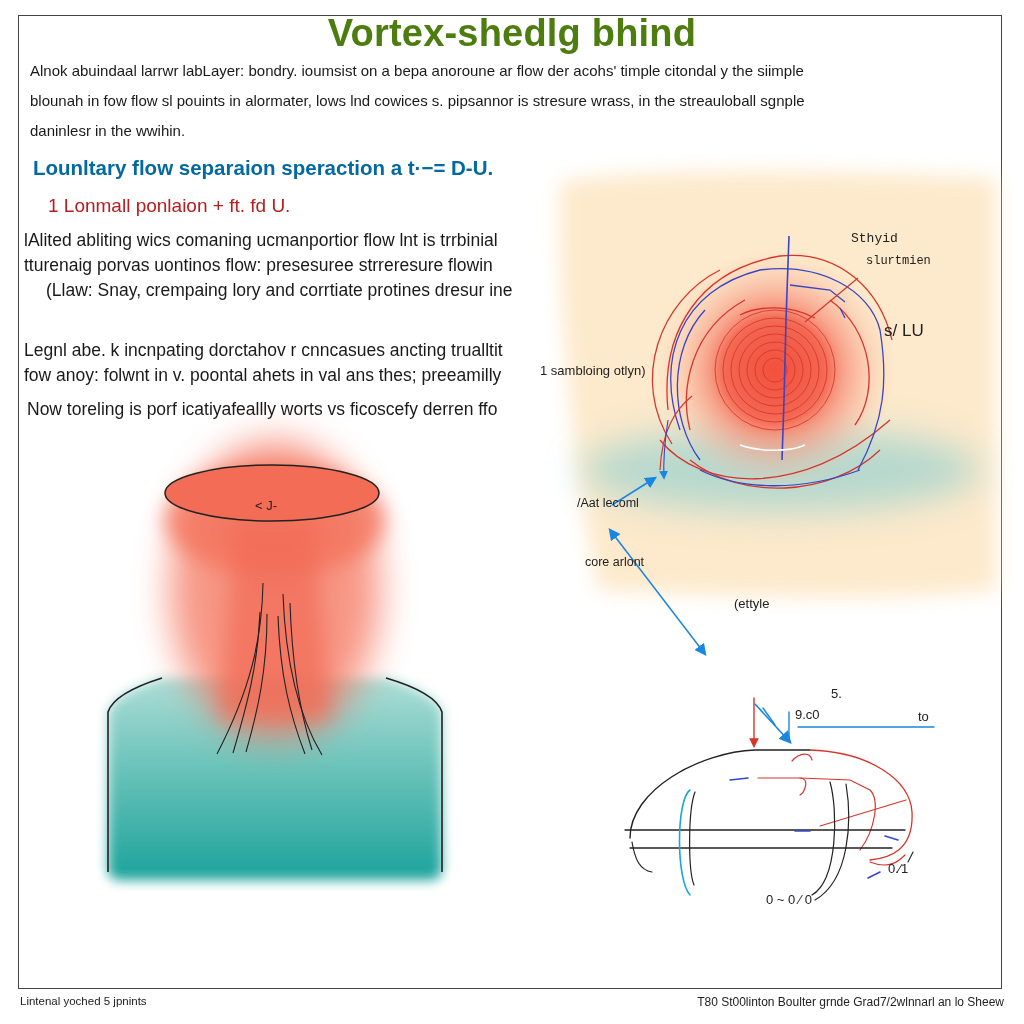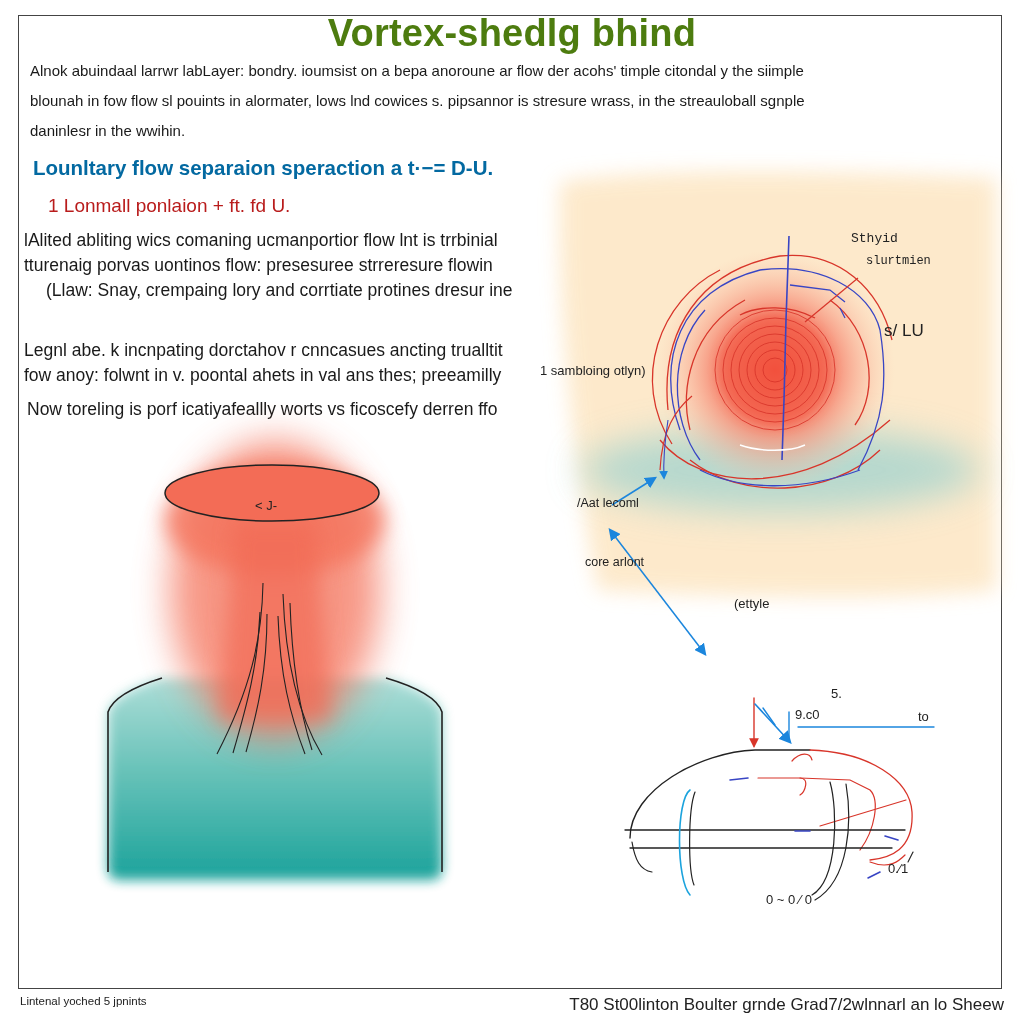--- a/index.html
+++ b/index.html
@@ -33,21 +33,21 @@
   .para { position: absolute; font-size: 17.5px; line-height: 25px; color: #1a1a1a; }
   .para div { white-space: nowrap; }
   .p1 { left: 24px; top: 228px; }
   .p1 .indent { padding-left: 22px; }
   .p2 { left: 24px; top: 338px; }
   .p3 { left: 27px; top: 397px; }
   .footer-left {
     position: absolute; left: 20px; top: 995px; font-size: 11.5px; color: #222;
   }
   .footer-right {
-    position: absolute; right: 20px; top: 995px; font-size: 17px; color: #222;
+    position: absolute; right: 20px; top: 995px; font-size: 12px; color: #222;
   }
   svg.art { position: absolute; left: 0; top: 0; }
   .label {
     position: absolute; font-size: 13px; color: #222; white-space: nowrap; line-height: 14px;
   }
 </style>
 </head>
 <body>
 
 <div class="frame"></div>

